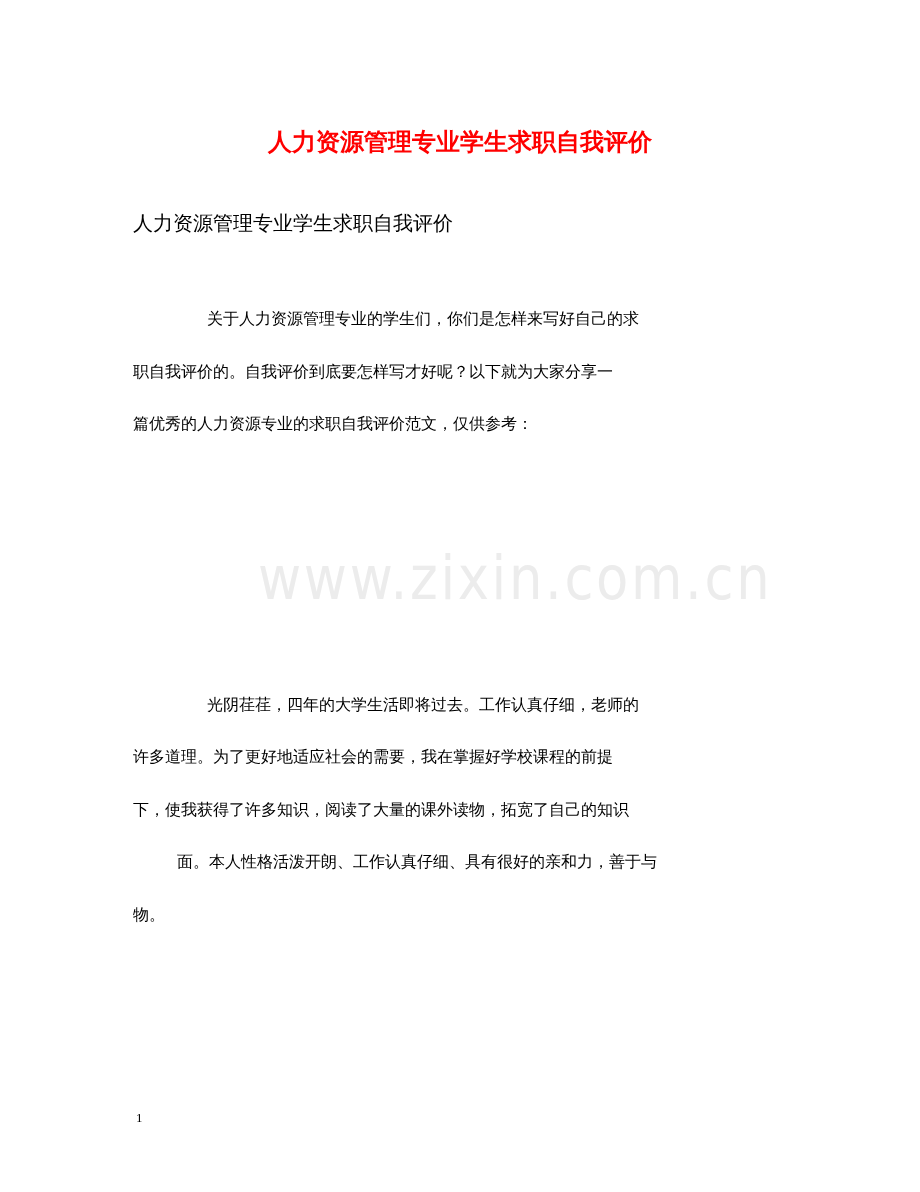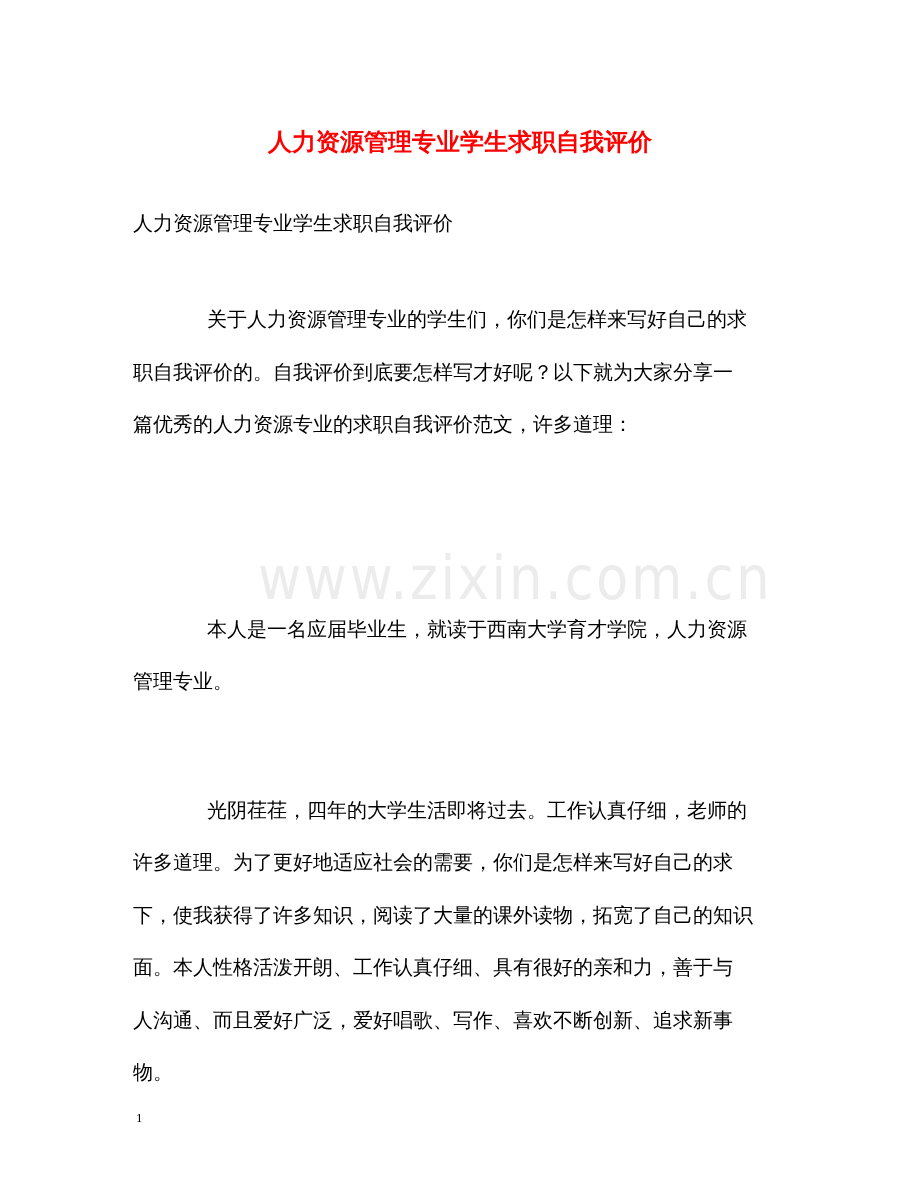--- a/index.html
+++ b/index.html
@@ -28,21 +28,21 @@
       font-size: 24px;
       font-weight: bold;
       line-height: 36px;
       letter-spacing: 0px;
       font-family: "DejaVu Sans", "Liberation Sans", sans-serif;
     }
     .body-text {
       position: absolute;
       left: 133px;
       width: 650px;
-      font-size: 20px;
+      font-size: 16px;
       line-height: 52.5px;
     }
     .subtitle {
       position: absolute;
       left: 133px;
       top: 203px;
       font-size: 20px;
       line-height: 40px;
     }
     .watermark {
@@ -76,31 +76,26 @@
 
   <div class="watermark">www.zixin.com.cn</div>
 
   <div class="doc-title" style="color:#ff0000;">人力资源管理专业学生求职自我评价</div>
 
   <div class="subtitle content-layer">人力资源管理专业学生求职自我评价</div>
 
   <div class="body-text content-layer" style="top:253px;">
     <div style="padding-left:74px;white-space:nowrap;">关于人力资源管理专业的学生们，你们是怎样来写好自己的求</div>
     <div style="white-space:nowrap;">职自我评价的。自我评价到底要怎样写才好呢？以下就为大家分享一</div>
-    <div style="white-space:nowrap;">篇优秀的人力资源专业的求职自我评价范文，许多道理：</div>
+    <div style="white-space:nowrap;">篇优秀的人力资源专业的求职自我评价范文，仅供参考：</div>
   </div>
 
-  <div class="body-text content-layer" style="top:405px;">
-    <div style="padding-left:74px;white-space:nowrap;">本人是一名应届毕业生，就读于西南大学育才学院，人力资源</div>
-    <div style="white-space:nowrap;">管理专业。</div>
-  </div>
 
   <div class="body-text content-layer" style="top:481px;">
     <div style="padding-left:74px;white-space:nowrap;">光阴荏荏，四年的大学生活即将过去。工作认真仔细，老师的</div>
-    <div style="white-space:nowrap;">许多道理。为了更好地适应社会的需要，你们是怎样来写好自己的求</div>
+    <div style="white-space:nowrap;">许多道理。为了更好地适应社会的需要，我在掌握好学校课程的前提</div>
     <div style="white-space:nowrap;">下，使我获得了许多知识，阅读了大量的课外读物，拓宽了自己的知识</div>
-    <div style="white-space:nowrap;">面。本人性格活泼开朗、工作认真仔细、具有很好的亲和力，善于与</div>
-    <div style="white-space:nowrap;">人沟通、而且爱好广泛，爱好唱歌、写作、喜欢不断创新、追求新事</div>
+    <div style="white-space:nowrap;margin-left:44px;">面。本人性格活泼开朗、工作认真仔细、具有很好的亲和力，善于与</div>
     <div style="white-space:nowrap;">物。</div>
   </div>
 
   <div class="page-number">1</div>
 </div>
 
 </body></html>

